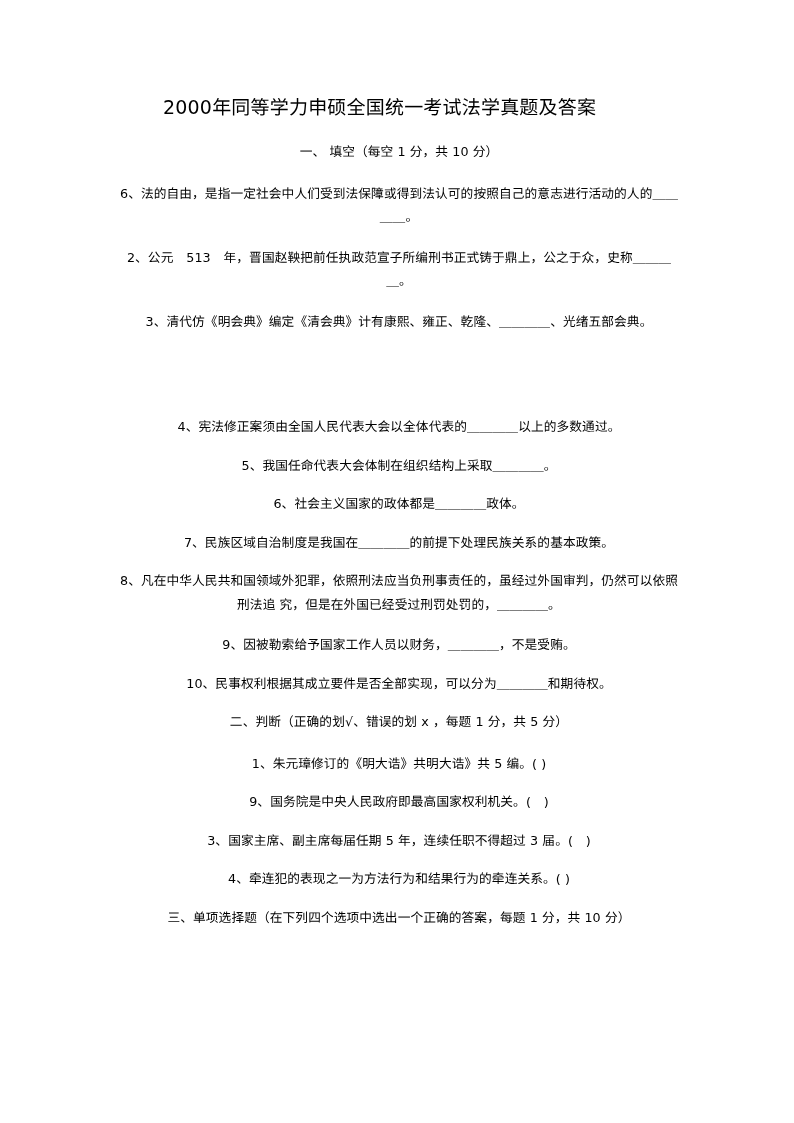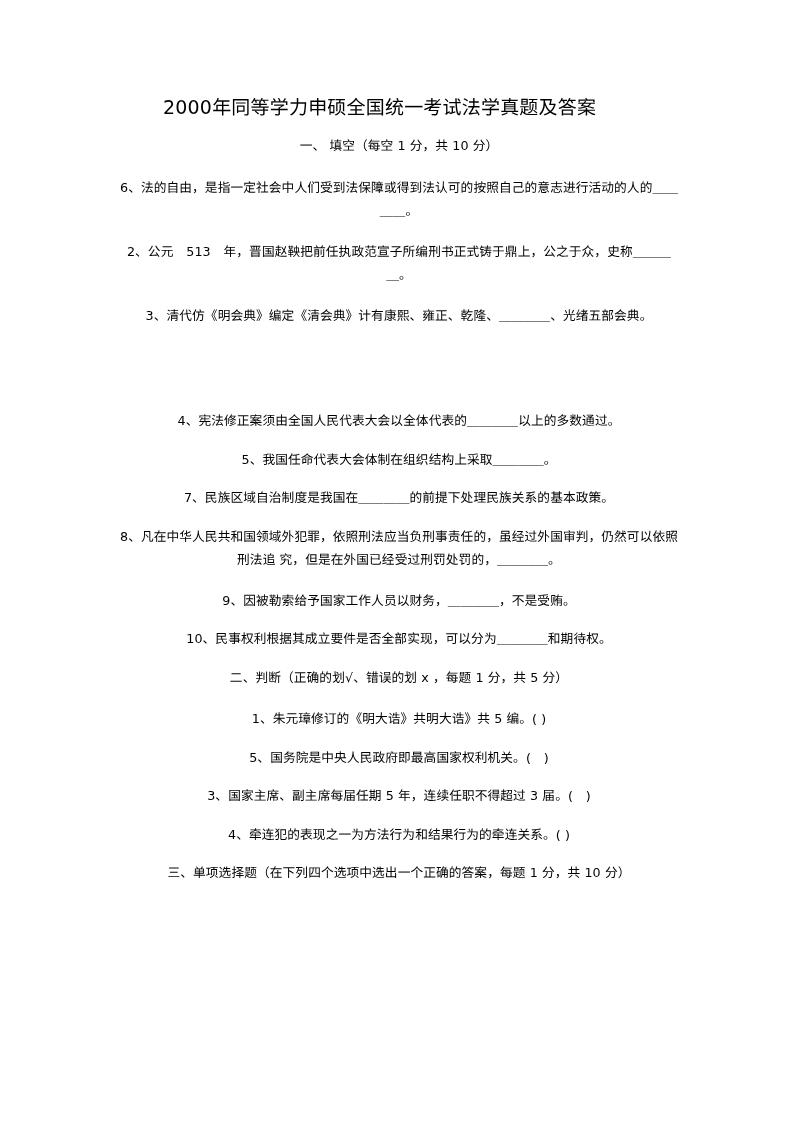--- a/index.html
+++ b/index.html
@@ -24,21 +24,21 @@
   .content {
     position: absolute;
     left: 118px;
     top: 92px;
     width: 562px;
   }
   .doc-title {
     font-size: 19px;
     line-height: 30px;
     font-weight: normal;
-    margin: 0 0 12px 45px;
+    margin: 0 0 18px 45px;
     letter-spacing: 0.2px;
     white-space: nowrap;
   }
   .para {
     font-size: 12.7px;
     line-height: 23.5px;
     margin: 0 0 16px 0;
     text-align: center;
     letter-spacing: 0.1px;
     word-break: break-all;
@@ -69,34 +69,35 @@
     <p class="para wrap2">6、法的自由，是指一定社会中人们受到法保障或得到法认可的按照自己的意志进行活动的人的＿＿＿＿。</p>
 
     <p class="para wrap2">2、公元　513　年，晋国赵鞅把前任执政范宣子所编刑书正式铸于鼎上，公之于众，史称＿＿＿＿。</p>
 
     <p class="para gap-after">3、清代仿《明会典》编定《清会典》计有康熙、雍正、乾隆、＿＿＿＿、光绪五部会典。</p>
 
     <p class="para tight">4、宪法修正案须由全国人民代表大会以全体代表的＿＿＿＿以上的多数通过。</p>
 
     <p class="para tight">5、我国任命代表大会体制在组织结构上采取＿＿＿＿。</p>
 
+    <p class="para tight">6、社会主义国家的政体都是＿＿＿＿政体。</p>
 
     <p class="para tight">7、民族区域自治制度是我国在＿＿＿＿的前提下处理民族关系的基本政策。</p>
 
     <p class="para wrap2">8、凡在中华人民共和国领域外犯罪，依照刑法应当负刑事责任的，虽经过外国审判，仍然可以依照刑法追 究，但是在外国已经受过刑罚处罚的，＿＿＿＿。</p>
 
     <p class="para tight">9、因被勒索给予国家工作人员以财务，＿＿＿＿，不是受贿。</p>
 
     <p class="para tight">10、民事权利根据其成立要件是否全部实现，可以分为＿＿＿＿和期待权。</p>
 
     <p class="para section-head">二、判断（正确的划√、错误的划 x ，每题 1 分，共 5 分）</p>
 
     <p class="para tight">1、朱元璋修订的《明大诰》共明大诰》共 5 编。( )</p>
 
-    <p class="para tight">5、国务院是中央人民政府即最高国家权利机关。(　)</p>
+    <p class="para tight">9、国务院是中央人民政府即最高国家权利机关。(　)</p>
 
     <p class="para tight">3、国家主席、副主席每届任期 5 年，连续任职不得超过 3 届。(　)</p>
 
     <p class="para tight">4、牵连犯的表现之一为方法行为和结果行为的牵连关系。( )</p>
 
 
     <p class="para section-head">三、单项选择题（在下列四个选项中选出一个正确的答案，每题 1 分，共 10 分）</p>
 
   </div>
 </div>

